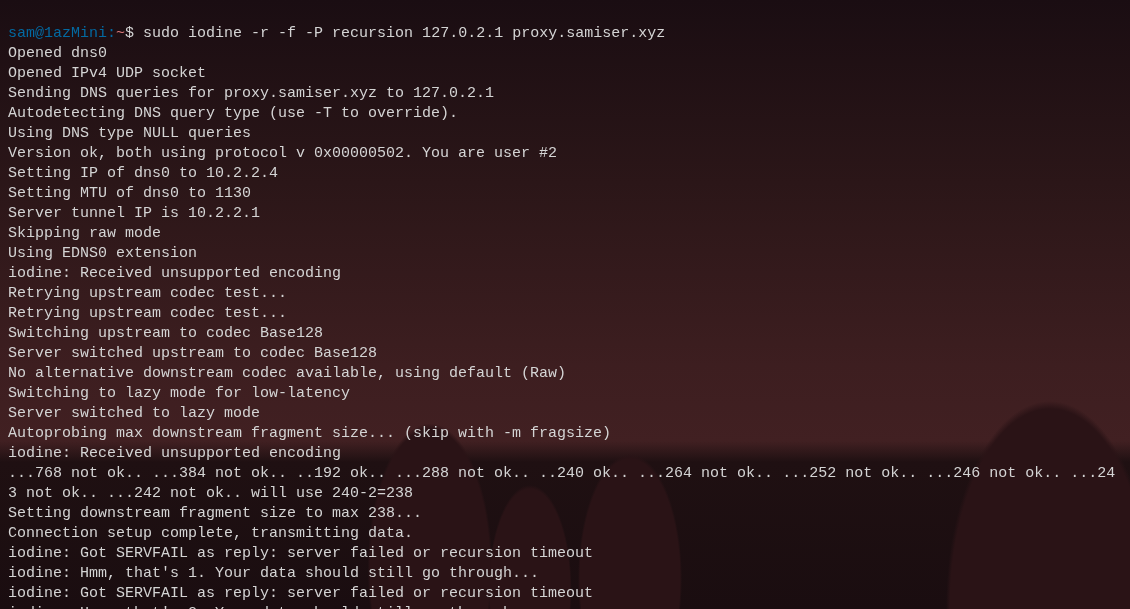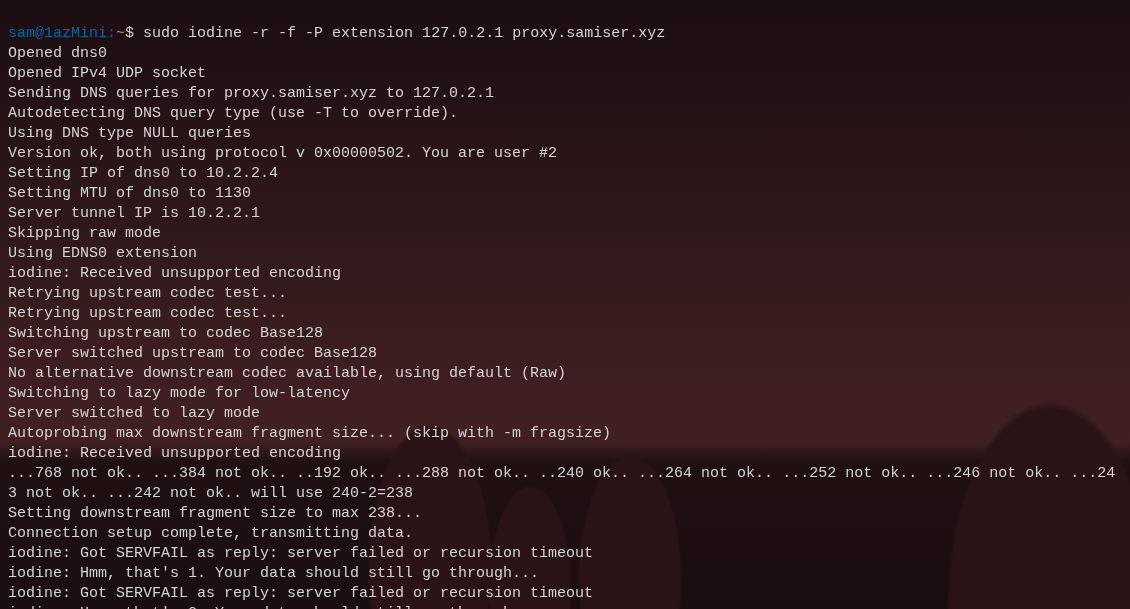--- a/index.html
+++ b/index.html
@@ -56,15 +56,15 @@
     }
     .output-line {
       color: #d4d4d4;
       display: block;
     }
   </style>
 </head>
 <body>
 
 <div class="terminal">
-<span class="prompt-user">sam@1azMini</span><span class="prompt-user">:</span><span class="prompt-path">~</span><span class="prompt-dollar">$ </span><span class="command">sudo iodine -r -f -P extension 127.0.2.1 proxy.samiser.xyz</span>
+<span class="prompt-user">sam@1azMini</span><span class="prompt-user">:</span><span class="prompt-path">~</span><span class="prompt-dollar">$ </span><span class="command">sudo iodine -r -f -P recursion 127.0.2.1 proxy.samiser.xyz</span>
 <span id="output-container"><span class="output-line">Opened dns0</span><span class="output-line">Opened IPv4 UDP socket</span><span class="output-line">Sending DNS queries for proxy.samiser.xyz to 127.0.2.1</span><span class="output-line">Autodetecting DNS query type (use -T to override).</span><span class="output-line">Using DNS type NULL queries</span><span class="output-line">Version ok, both using protocol v 0x00000502. You are user #2</span><span class="output-line">Setting IP of dns0 to 10.2.2.4</span><span class="output-line">Setting MTU of dns0 to 1130</span><span class="output-line">Server tunnel IP is 10.2.2.1</span><span class="output-line">Skipping raw mode</span><span class="output-line">Using EDNS0 extension</span><span class="output-line">iodine: Received unsupported encoding</span><span class="output-line">Retrying upstream codec test...</span><span class="output-line">Retrying upstream codec test...</span><span class="output-line">Switching upstream to codec Base128</span><span class="output-line">Server switched upstream to codec Base128</span><span class="output-line">No alternative downstream codec available, using default (Raw)</span><span class="output-line">Switching to lazy mode for low-latency</span><span class="output-line">Server switched to lazy mode</span><span class="output-line">Autoprobing max downstream fragment size... (skip with -m fragsize)</span><span class="output-line">iodine: Received unsupported encoding</span><span class="output-line">...768 not ok.. ...384 not ok.. ..192 ok.. ...288 not ok.. ..240 ok.. ...264 not ok.. ...252 not ok.. ...246 not ok.. ...243 not ok.. ...242 not ok.. will use 240-2=238</span><span class="output-line">Setting downstream fragment size to max 238...</span><span class="output-line">Connection setup complete, transmitting data.</span><span class="output-line">iodine: Got SERVFAIL as reply: server failed or recursion timeout</span><span class="output-line">iodine: Hmm, that's 1. Your data should still go through...</span><span class="output-line">iodine: Got SERVFAIL as reply: server failed or recursion timeout</span><span class="output-line">iodine: Hmm, that's 2. Your data should still go through...</span></span>
 </div>
 
 </body></html>

